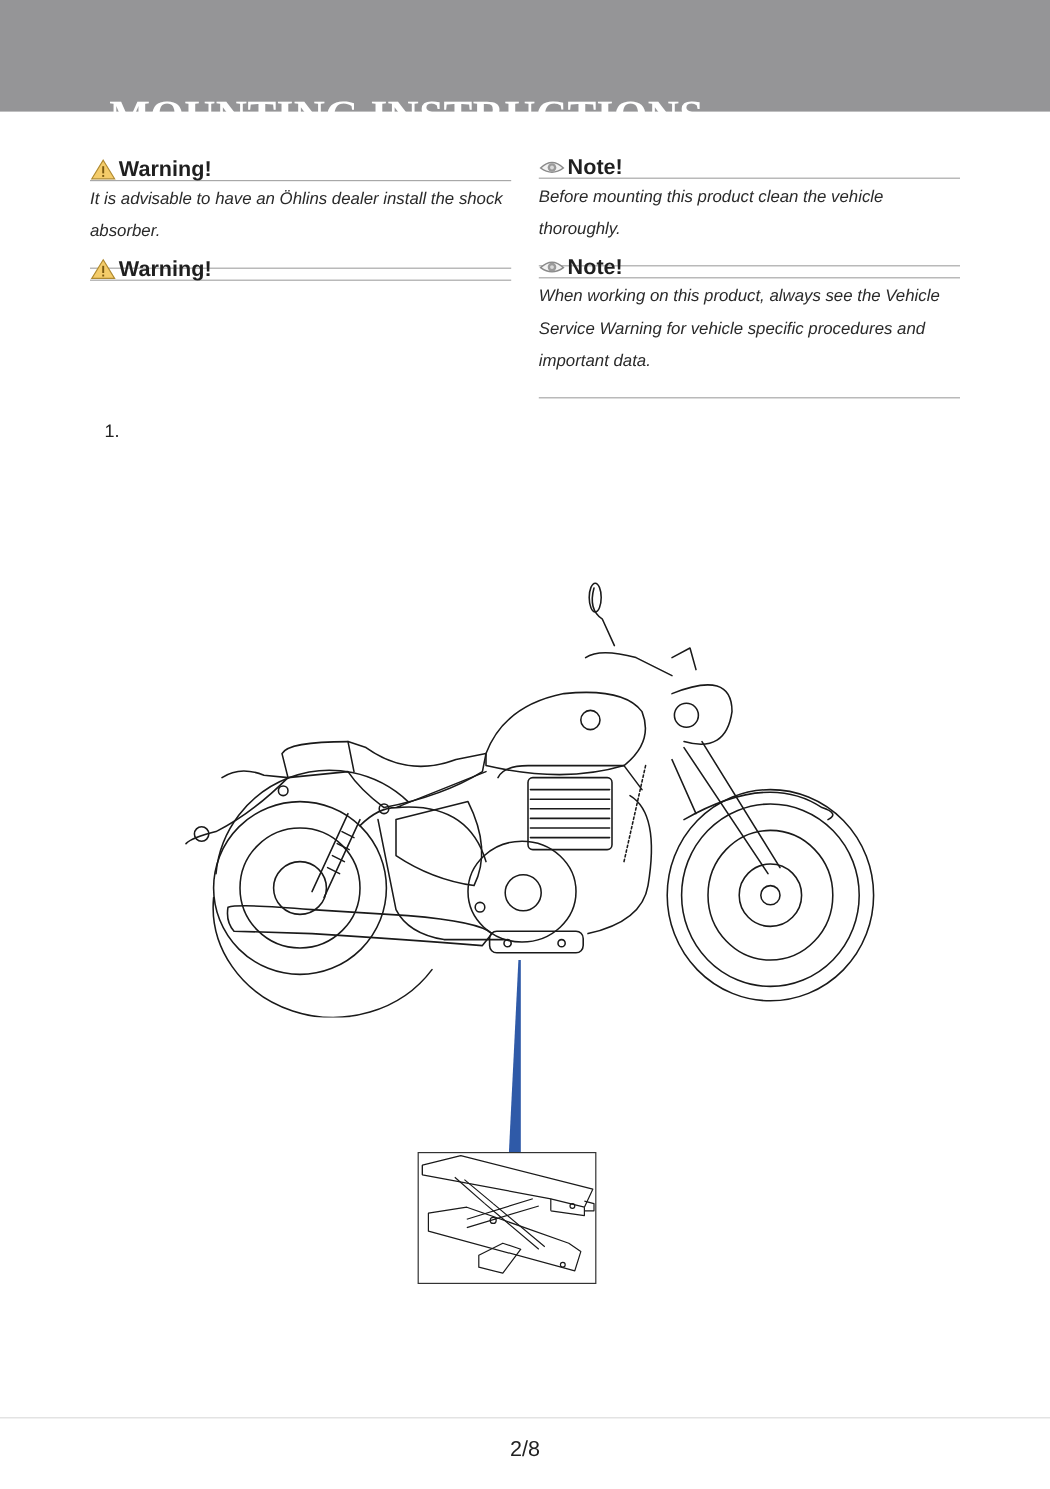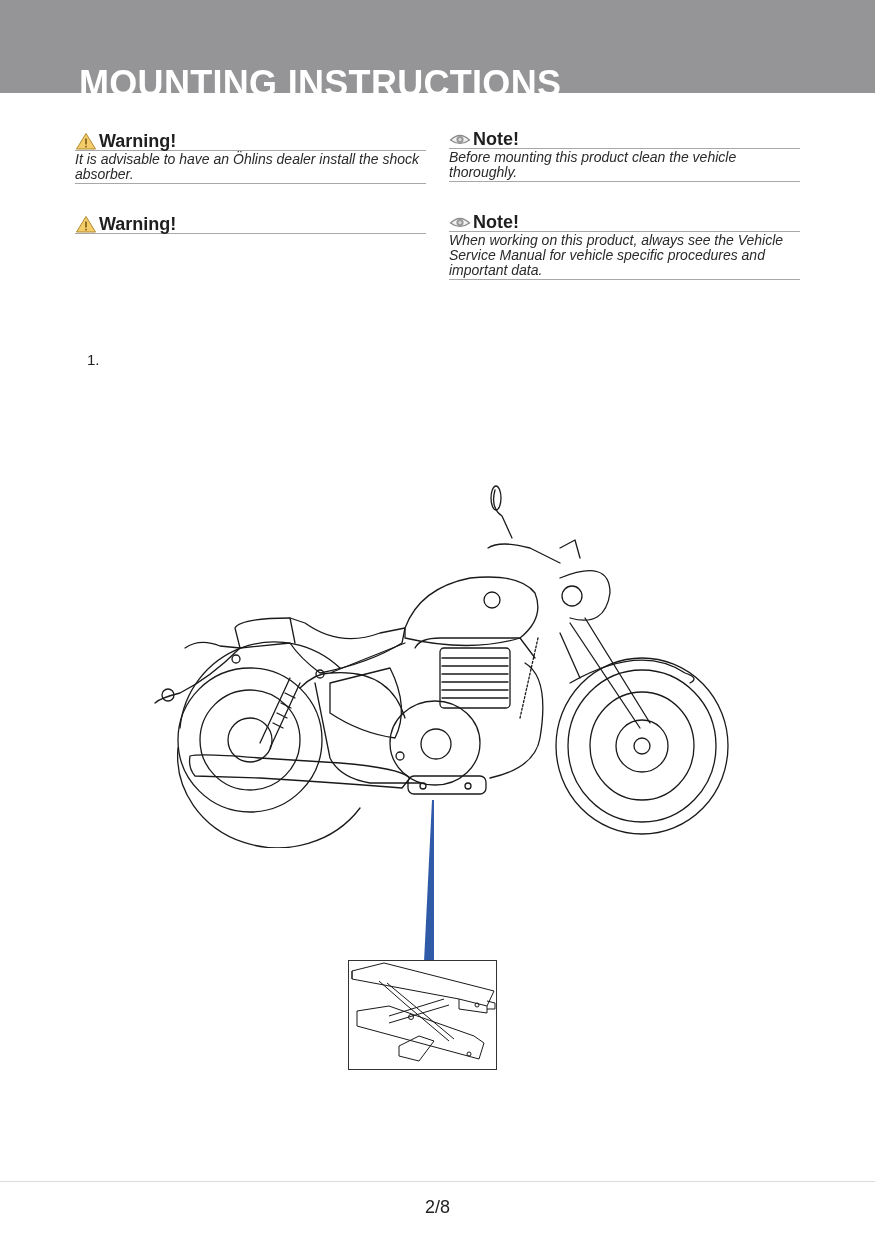--- a/index.html
+++ b/index.html
@@ -1,22 +1,22 @@
 <!DOCTYPE html>
 <html><head>
 <meta charset="utf-8">
 <style>
   html, body { margin:0; padding:0; }
   body { width:875px; height:1241px; position:relative; background:#ffffff; font-family:"Liberation Sans", sans-serif; color:#222; overflow:hidden; }
   .header-band { position:absolute; left:0; top:0; width:875px; height:93px; background:#959597; }
-  .page-title { position:absolute; left:75px; top:60px; margin:4px; font-family:Liberation Sans, sans-serif; font-weight:bold; font-size:36px; color:#ffffff; letter-spacing:0.3px; line-height:40px; height:33px; overflow:hidden; white-space:nowrap; }
+  .page-title { position:absolute; left:75px; top:60px; margin:16px; font-family:Liberation Serif, serif; font-weight:bold; font-size:36px; color:#ffffff; letter-spacing:0.3px; line-height:40px; height:33px; overflow:hidden; white-space:nowrap; }
   .callout { position:absolute; width:351px; }
   .callout-head { display:flex; align-items:flex-end; height:20px; border-bottom:1.5px solid #a8a8a8;text-align:center; }
   .callout-head .title { font-weight:bold; font-size:18px; line-height:18px; color:#1f1f1f; margin-left:2px; }
-  .callout-body { font-style:italic; font-size:14px; line-height:15px; color:#2a2a2a; padding-top:1px; padding-bottom:1px; border-bottom:1.5px solid #a8a8a8; }
+  .callout-body { font-style:italic; font-size:14px; line-height:27px; color:#2a2a2a; padding-top:1px; padding-bottom:17px; border-bottom:1.5px solid #a8a8a8; }
   .icon { display:inline-block; width:22px; height:18px; }
   .step { position:absolute; left:87px; top:348px; width:340px; font-size:15px; line-height:23px; color:#222; }
   .illustration { position:absolute; left:140px; top:478px; width:600px; height:370px; }
   .stand-box { position:absolute; left:348px; top:960px; width:147px; height:108px; border:1px solid #333; background:#fff; }
   .pointer { position:absolute; left:420px; top:800px; width:20px; height:162px; }
   .footer-line { position:absolute; left:0; top:1181px; width:875px; height:1px; background:#dcdcdc; }
   .page-number { position:absolute; left:0; width:875px; top:1197px; text-align:center; font-size:18px; color:#222; }
 </style>
 </head>
 <body>
@@ -69,21 +69,21 @@
   <div class="callout-head">
     <span class="icon">
       <svg width="22" height="18" viewBox="0 0 22 18">
           <path d="M1.5,10 Q11,1 20.5,10 Q11,17 1.5,10 Z" fill="#f2f2f2" stroke="#8a8a8a" stroke-width="1.2"></path>
           <circle cx="11" cy="9.6" r="3.6" fill="#9a9a9a"></circle>
           <circle cx="11" cy="9.6" r="1.6" fill="#d8d8d8"></circle>
         </svg>
     </span>
     <span class="title">Note!</span>
   </div>
-  <div class="callout-body">When working on this product, always see the Vehicle Service Manual for vehicle specific procedures and important data.</div>
+  <div class="callout-body">When working on this product, always see the Vehicle Service Warning for vehicle specific procedures and important data.</div>
 </div>
 
 <div class="step">
   <div>1.</div>
 </div>
 
 <svg class="illustration" viewBox="0 0 600 370" fill="none" stroke="#1a1a1a" stroke-width="1.3" stroke-linecap="round" stroke-linejoin="round">
 
   <g>
     <path d="M40,250 A95,95 0 0 1 200,190"></path>

